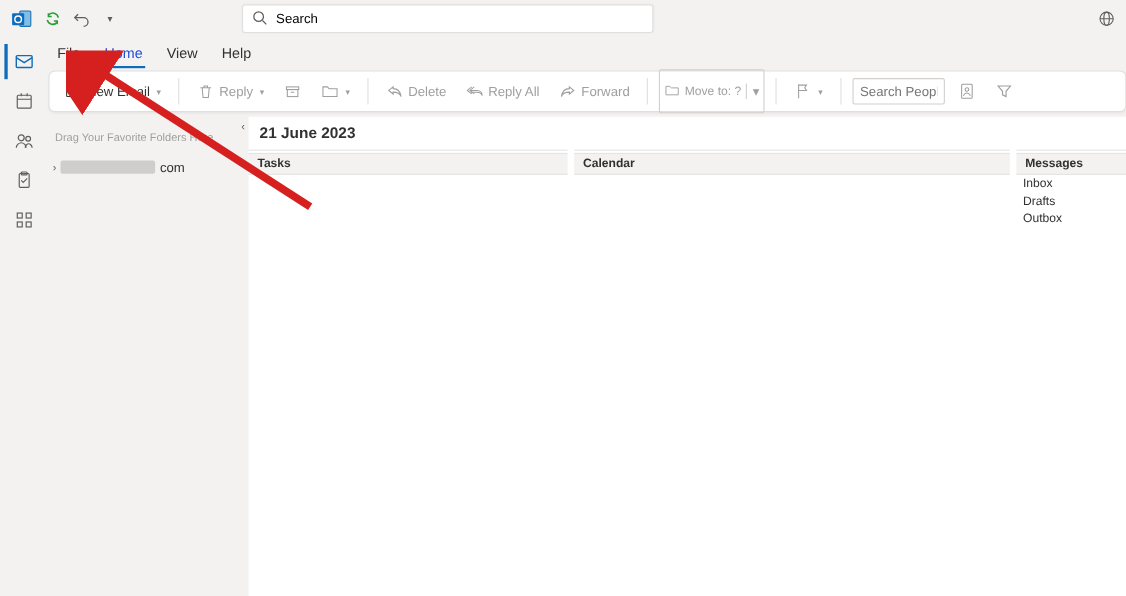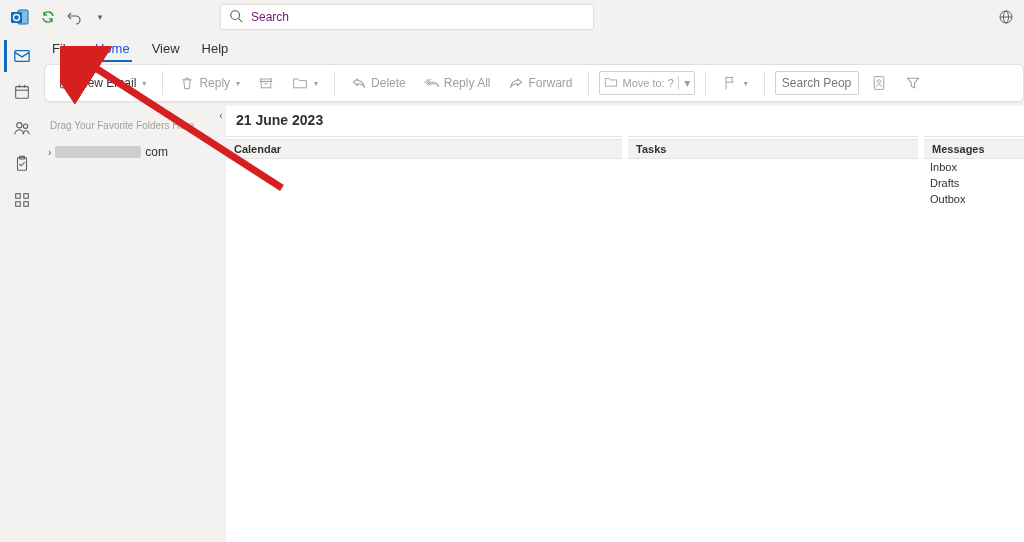--- a/index.html
+++ b/index.html
@@ -32,21 +32,21 @@
     left: 220px;
     right: 430px;
     height: 26px;
     background: #fff;
     border: 1px solid #e1dfdd;
     border-radius: 3px;
     display: flex;
     align-items: center;
     padding: 0 8px;
     gap: 8px;
-    color: #701a75;
+    color: #000000;
     box-shadow: 0 0 2px rgba(0,0,0,0.05);
   }
   .title-right {
     position: absolute;
     right: 10px; top: 0; height: 34px;
     display: flex; align-items: center; gap: 14px;
   }
   .title-icon { width: 16px; height: 16px; display:flex; align-items:center; justify-content:center; color:#605e5c; }
 
   
@@ -112,21 +112,21 @@
     display:flex; align-items:center; gap:4px;
     height: 28px; padding:0 6px;
     color:#a19f9d; cursor:default;
     font-size:12px;
   }
   .rbtn.enabled { color:#323130; cursor:pointer; }
   .rbtn .ico { width:16px; height:16px; display:flex; align-items:center; justify-content:center; }
   .caret { font-size:8px; margin-left:2px; color:#a19f9d; }
 
   .move-box {
-    display:flex; align-items:center; height:24px;
+    display:flex; align-items:center; height:40px;
     border:1px solid #d2d0ce; border-radius:2px;
     padding:0 2px 0 4px; gap:4px; color:#a19f9d;
   }
   .move-box .drop { width:14px; text-align:center; border-left:1px solid #d2d0ce; padding-left:4px; }
 
   .search-people {
     height:24px; border:1px solid #d2d0ce; border-radius:2px;
     padding:2px 6px; font-size:12px; color:#605e5c; width:84px;
     background:#fff;
   }
@@ -409,25 +409,25 @@
         </div>
       </div>
       <div class="collapse-handle">‹</div>
 
       <div class="main-pane">
         <div class="date-header">
           <span>21 June 2023</span>
 
         </div>
         <div class="columns">
+          <div class="col col-tasks">
+            <div class="col-header">Tasks</div>
+          </div>
           <div class="col col-calendar">
             <div class="col-header">Calendar</div>
-          </div>
-          <div class="col col-tasks">
-            <div class="col-header">Tasks</div>
           </div>
           <div class="col col-messages">
             <div class="col-header">Messages</div>
             <div class="msg-item">Inbox</div>
             <div class="msg-item">Drafts</div>
             <div class="msg-item">Outbox</div>
           </div>
         </div>
       </div>
     </div>

